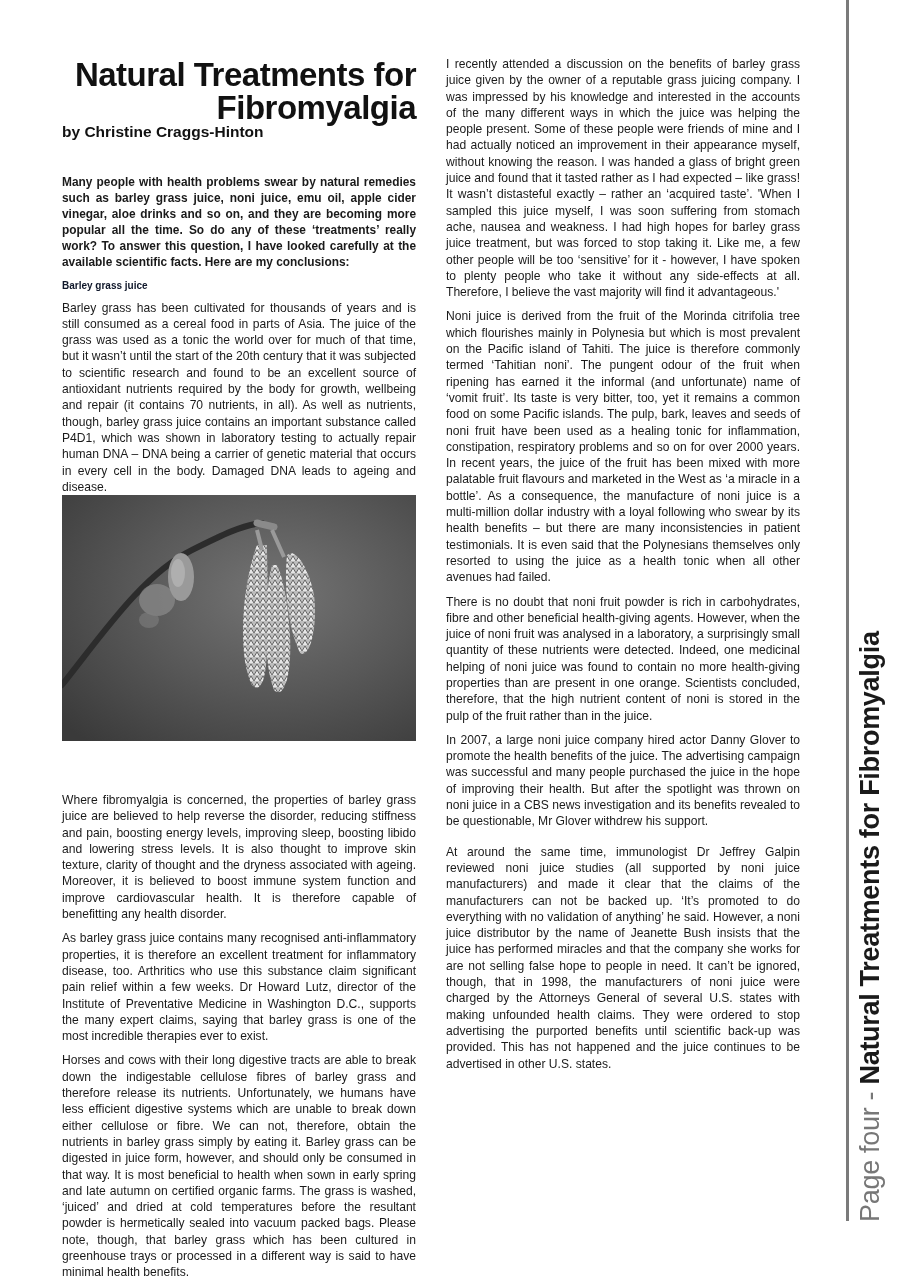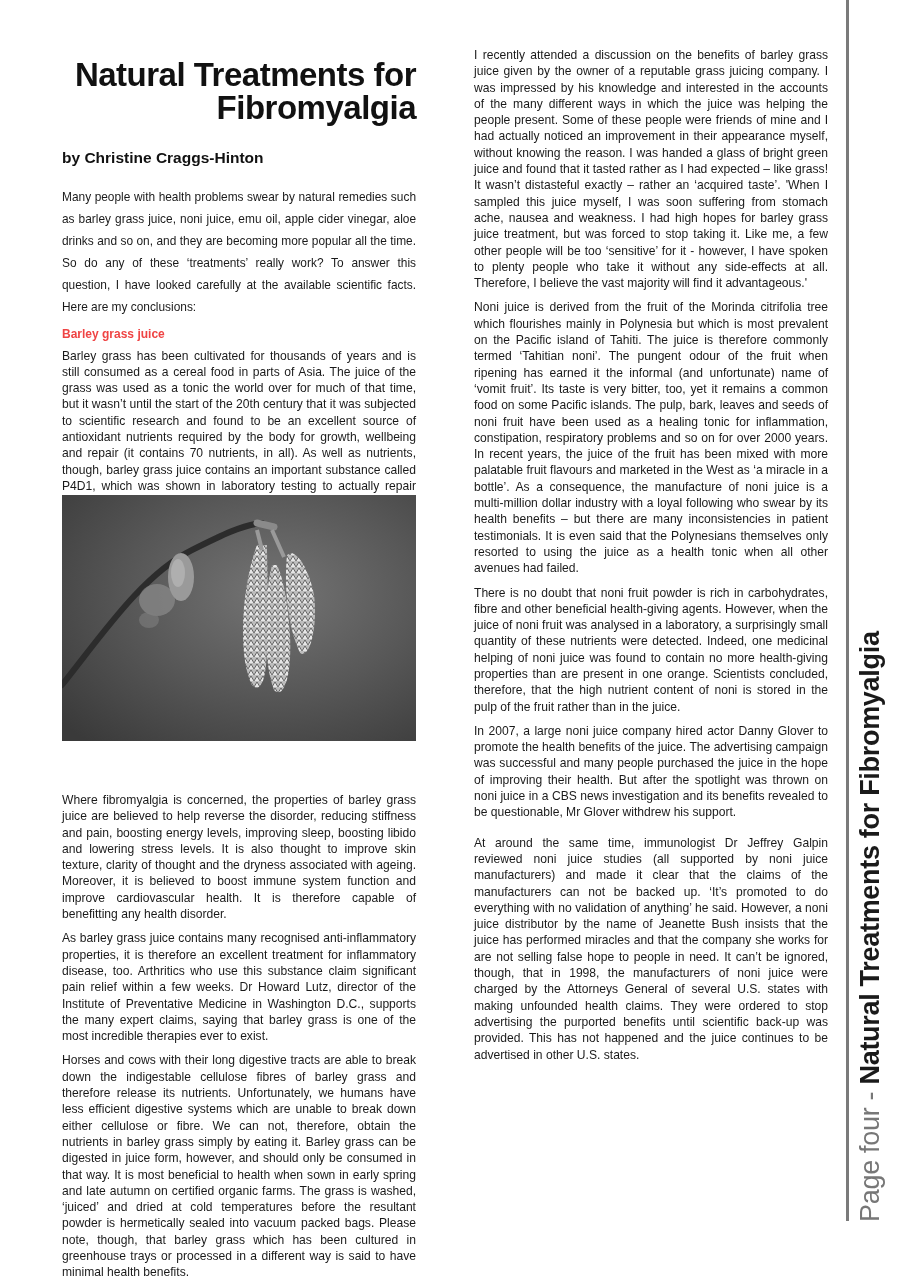--- a/index.html
+++ b/index.html
@@ -1,24 +1,24 @@
 <!DOCTYPE html>
 <html><head>
 <meta charset="utf-8">
 <style>
   html, body { margin:0; padding:0; background:#ffffff; }
   body { width:905px; height:1280px; position:relative; overflow:hidden;
          font-family:"Liberation Sans", sans-serif; color:#1a1a1a; }
   .col { position:absolute; font-size:12.1px; line-height:16.3px; text-align:justify; }
   .col-left { left:62px; top:58px; width:354px; }
-  .col-right { left:446px; top:47px; width:354px;margin-left:28px; }
+  .col-right { left:446px; top:56px; width:354px; }
   .title { font-size:33px; line-height:33px; font-weight:bold; letter-spacing:-0.5px; margin:0; color:#111; text-align:right; }
-  .byline { font-size:15.5px; font-weight:bold; margin:26px 0 0 0; color:#111; text-align:left; }
-  .intro { font-weight:normal; font-size:11.9px; line-height:22px; margin:20px 0 0 0; }
-  h2 { font-size:12px; font-weight:bold; margin:8px 0 5px 0; color:#ef4444; }
+  .byline { font-size:15.5px; font-weight:bold; margin:0 0 0 0; color:#111; text-align:left; }
+  .intro { font-weight:bold; font-size:11.9px; line-height:16px; margin:34px 0 0 0; }
+  h2 { font-size:10px; font-weight:bold; margin:8px 0 5px 0; color:#0f172a; }
   p { margin:0 0 8px 0; }
   .photo { position:absolute; left:62px; top:495px; width:354px; height:246px;
            background: radial-gradient(ellipse at 60% 40%, #6e6e6e 0%, #555 45%, #3c3c3c 100%);
            overflow:hidden; }
   .photo svg { width:100%; height:100%; display:block; }
   .rule { position:absolute; left:846px; top:0; width:3px; height:1221px; background:#7a7a7a; }
   .side-text { position:absolute; left:870px; top:1222px; transform-origin:0 0; transform:rotate(-90deg) translateY(-50%);
                white-space:nowrap; font-size:27px; font-weight:bold; letter-spacing:-0.3px; }
   .side-page { color:#777; font-weight:normal; }
   .side-title { color:#1a1a1a; }

